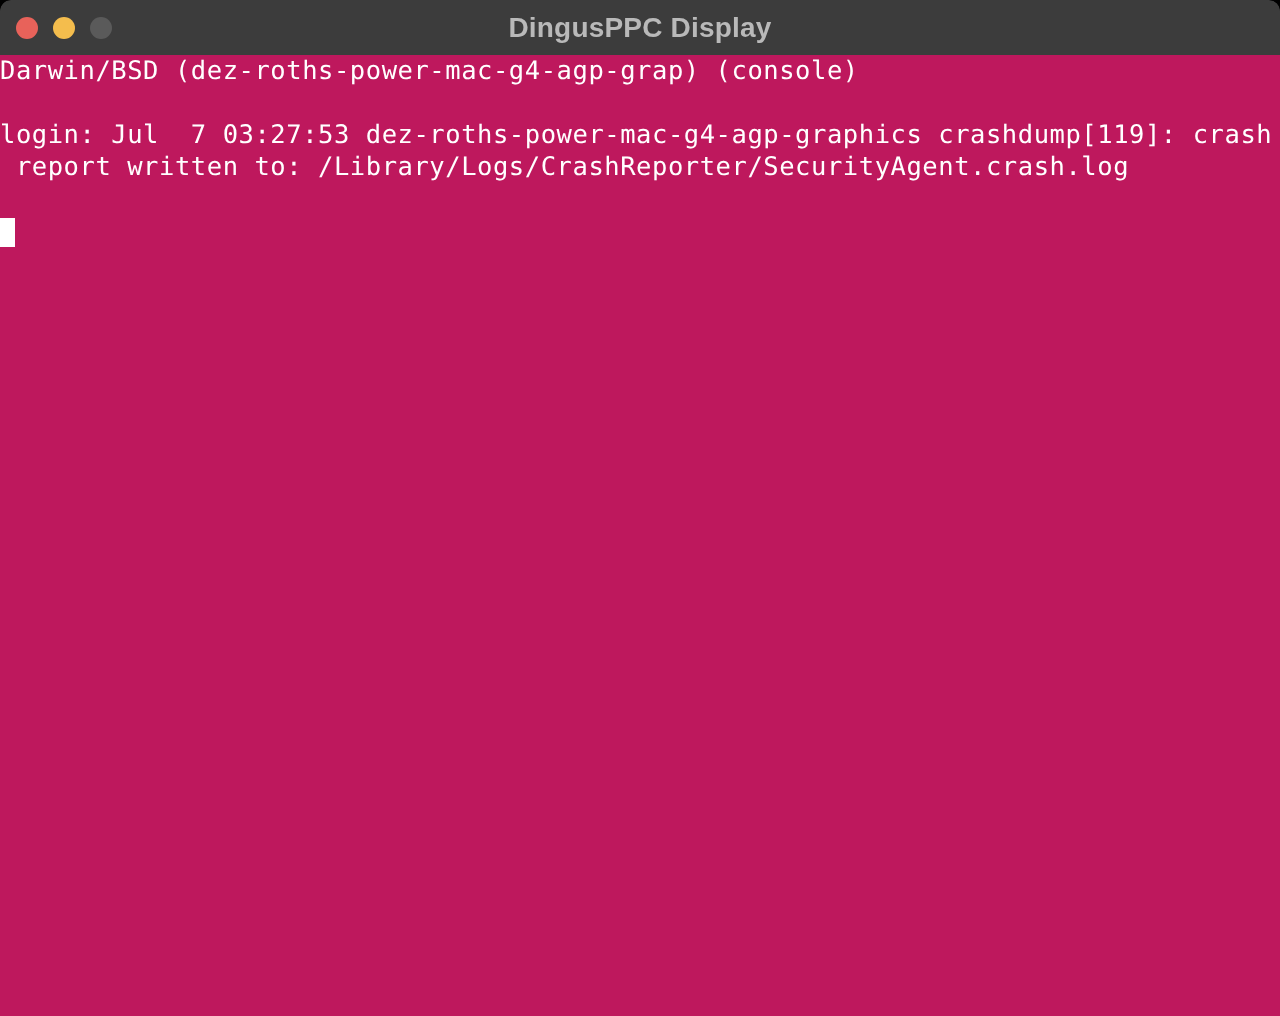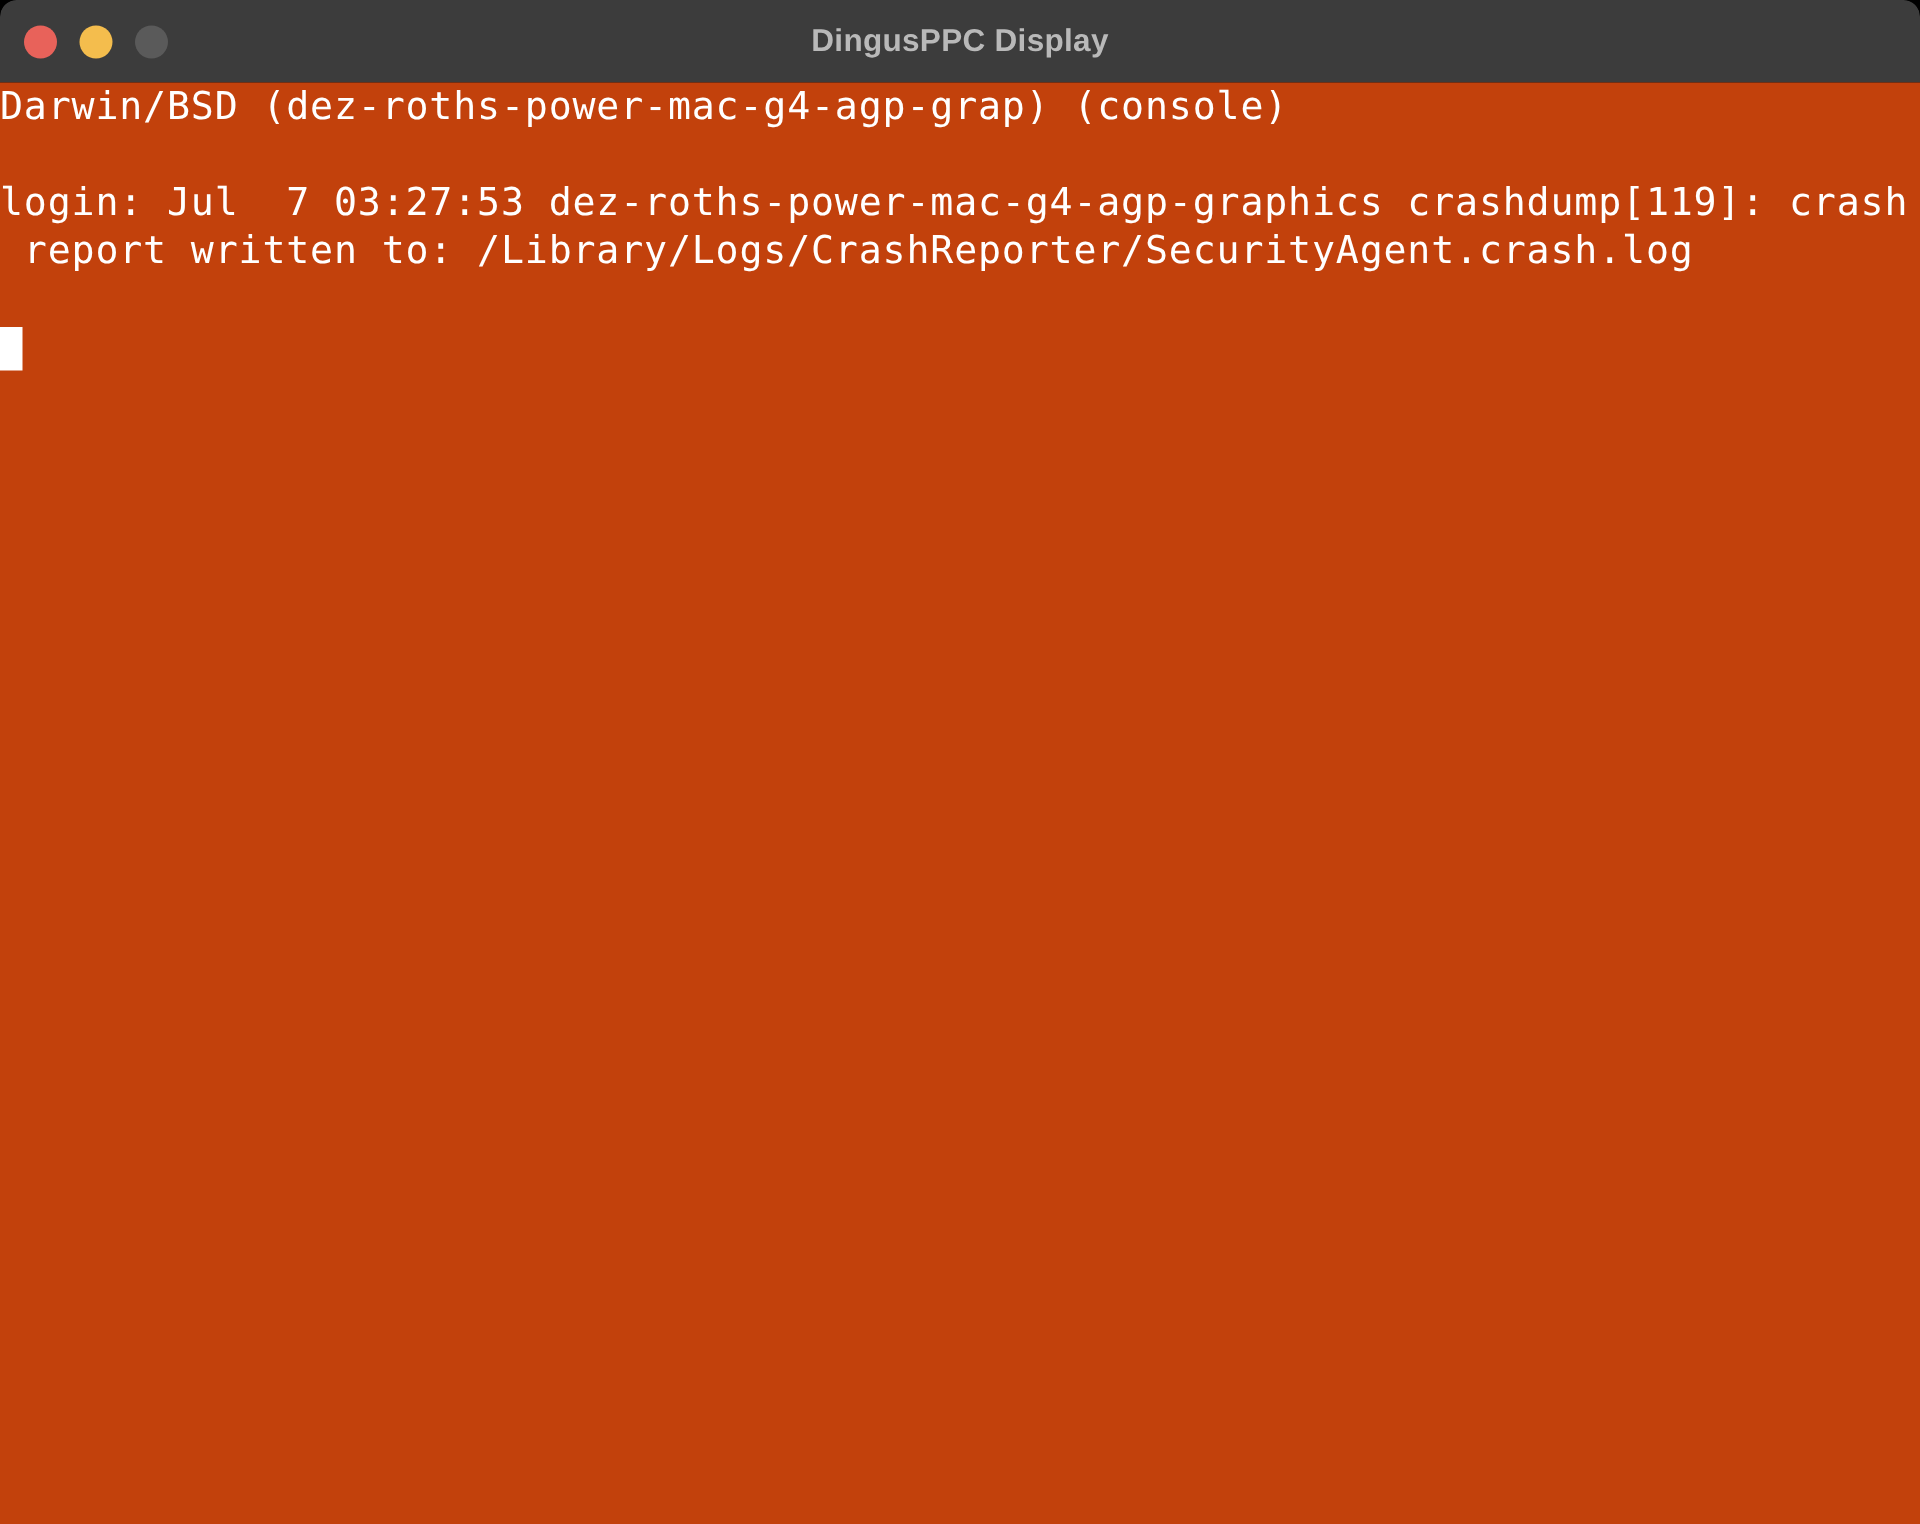--- a/index.html
+++ b/index.html
@@ -66,35 +66,35 @@
   .window-title {
     position: absolute;
     left: 0;
     top: 0;
     width: 1280px;
     height: 55px;
     line-height: 55px;
     text-align: center;
     color: #b9b9b9;
     font-family: "Liberation Sans", sans-serif;
-    font-size: 21px;
+    font-size: 28px;
     font-weight: bold;
     letter-spacing: 0.2px;
     pointer-events: none;
     white-space: nowrap;
   }
 
   
   .screen {
     position: absolute;
     left: 0;
     top: 55px;
     width: 1280px;
     height: 961px;
-    background: #c2410c;
+    background: #be185d;
     overflow: hidden;
   }
 
   .console-text {
     position: absolute;
     left: 0;
     top: 0;
     width: 1300px;
     margin: 0;
     padding: 0;

